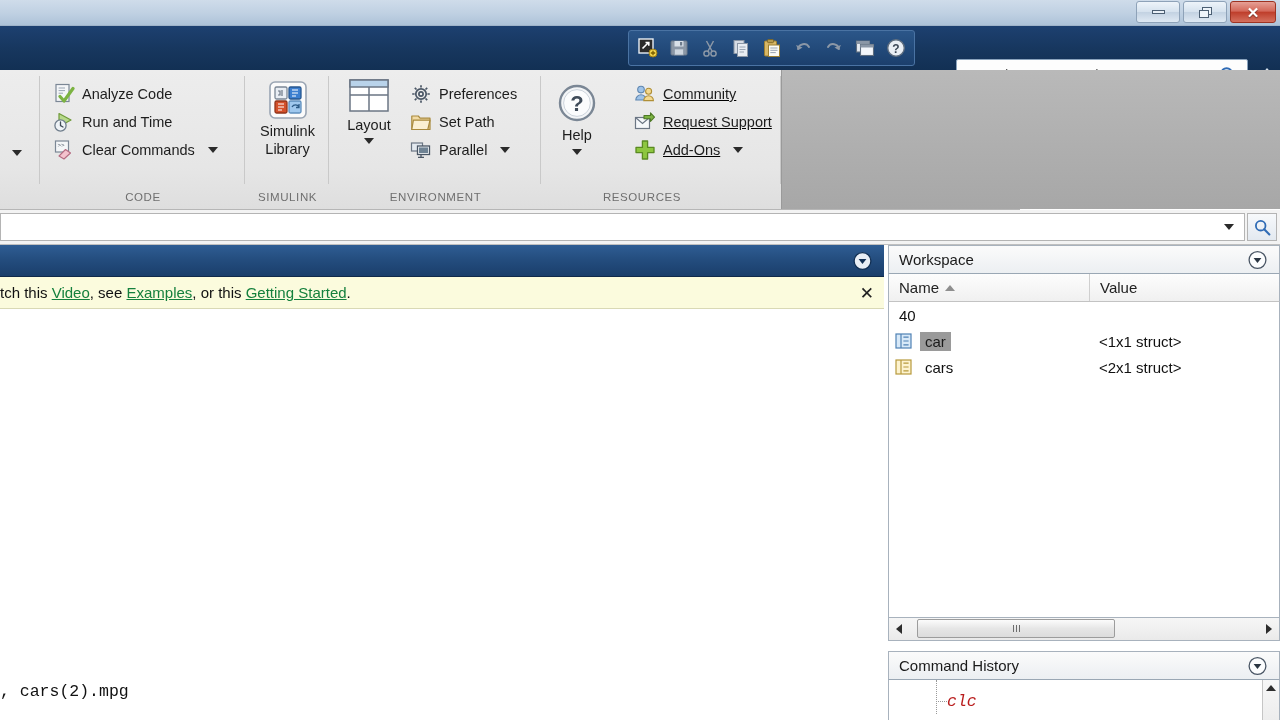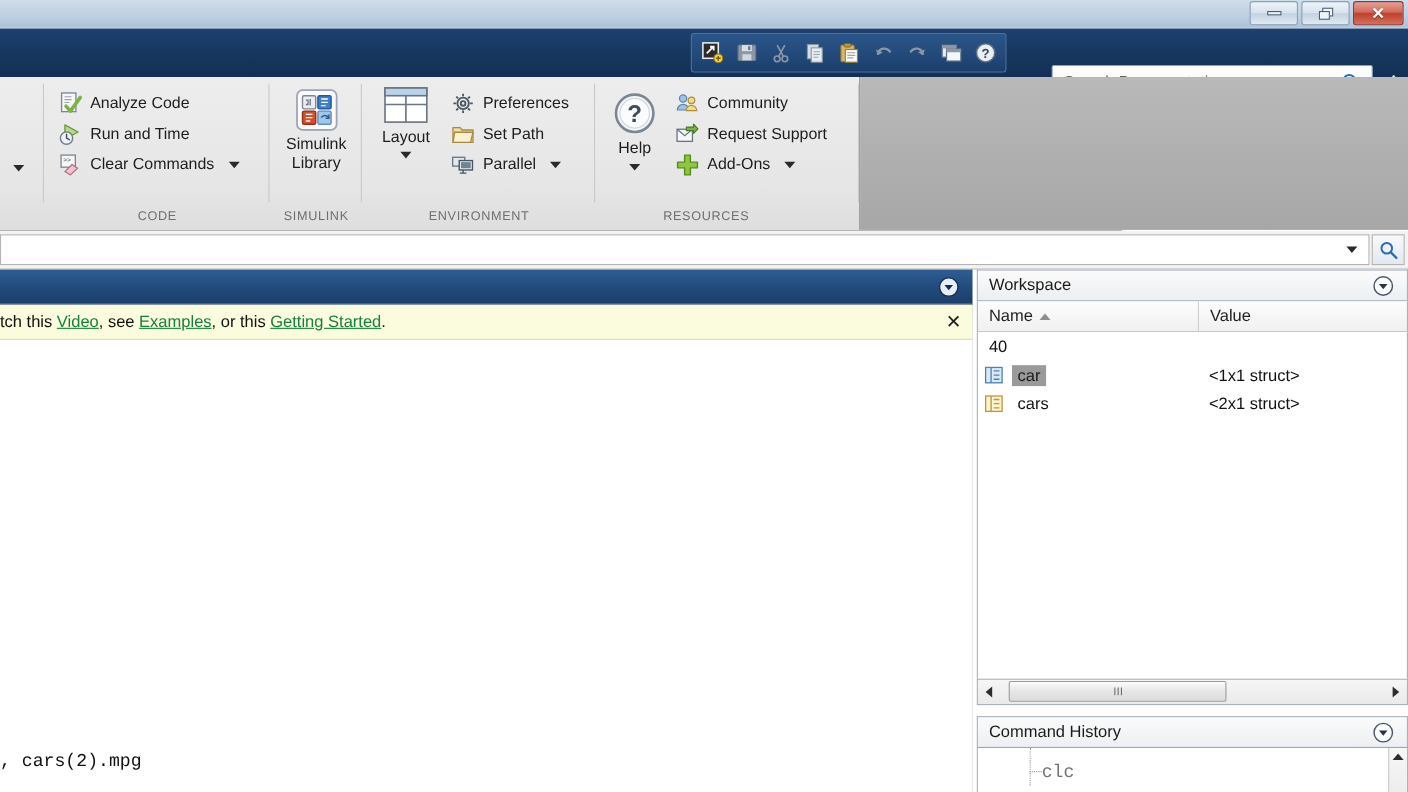--- a/index.html
+++ b/index.html
@@ -230,21 +230,21 @@
   .ch-item {
     position: absolute; left: 0; top: 8px; display: flex; align-items: center;
   }
   .ch-tree {
     position: relative; width: 58px; height: 26px;
   }
   .ch-tree .vline { position: absolute; left: 47px; top: -8px; width: 0; height: 34px;
                     border-left: 1px dotted #9a9a9a; }
   .ch-tree .hline { position: absolute; left: 47px; top: 13px; width: 11px; height: 0;
                     border-top: 1px dotted #9a9a9a; }
-  .ch-text { font-family: "Liberation Mono", monospace; font-size: 16.5px; color: #737373; }
+  .ch-text { font-family: "Liberation Mono", monospace; font-size: 16.5px; color: #b91c1c; font-style: italic; }
   .ch-vscroll {
     position: absolute; right: 0; top: 0; width: 17px; height: 40px;
     background: linear-gradient(to bottom, #f7f7f7, #ededed);
     border-left: 1px solid #c5c5c5;
     display: flex; align-items: flex-start; justify-content: center; padding-top: 5px;
   }
 </style>
 </head>
 <body>
 
@@ -481,21 +481,21 @@
       <div class="bigbtn" style="position:absolute; left:4px; top:4px; width:62px;">
         <svg width="42" height="42" viewBox="0 0 42 42">
           <circle cx="21" cy="21" r="17" fill="#f3f5f7" stroke="#7b8795" stroke-width="2.4"></circle>
           <circle cx="21" cy="21" r="13.4" fill="#fbfcfd" stroke="#cdd4dc" stroke-width="1"></circle>
           <text x="21" y="28.5" font-size="22" font-family="Liberation Sans, sans-serif" text-anchor="middle" fill="#3f4b59" font-weight="bold">?</text>
         </svg>
         <span class="lbl" style="margin-top:2px;">Help</span>
         <span class="caret" style="margin-top:5px;"></span>
       </div>
 
-      <div style="position:absolute; left:68px; top:10px; width:168px;">
+      <div style="position:absolute; left:88px; top:10px; width:168px;text-decoration:underline;">
         <div class="ritem">
           <svg width="22" height="22" viewBox="0 0 22 22">
             <circle cx="7" cy="6.6" r="3.3" fill="#9fc3e8" stroke="#5e86b0" stroke-width="1.1"></circle>
             <path d="M1.8 17 a5.2 5.2 0 0 1 10.4 0 Z" fill="#9fc3e8" stroke="#5e86b0" stroke-width="1.1"></path>
             <circle cx="14.6" cy="8.2" r="3" fill="#f4d98f" stroke="#b08f36" stroke-width="1.1"></circle>
             <path d="M9.8 17.6 a4.8 4.8 0 0 1 9.6 0 Z" fill="#f4d98f" stroke="#b08f36" stroke-width="1.1"></path>
           </svg>
           <span class="lbl">Community</span>
         </div>
 

